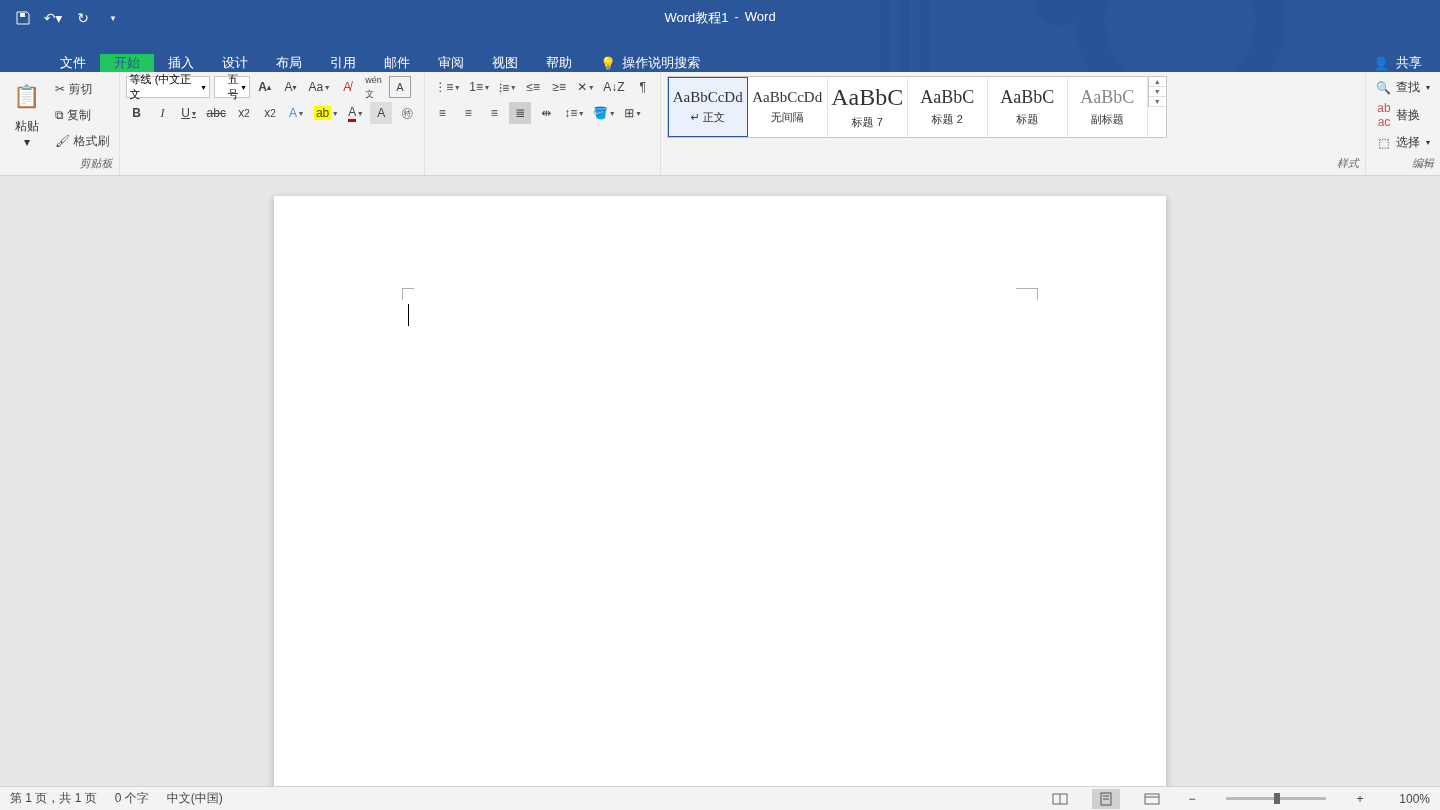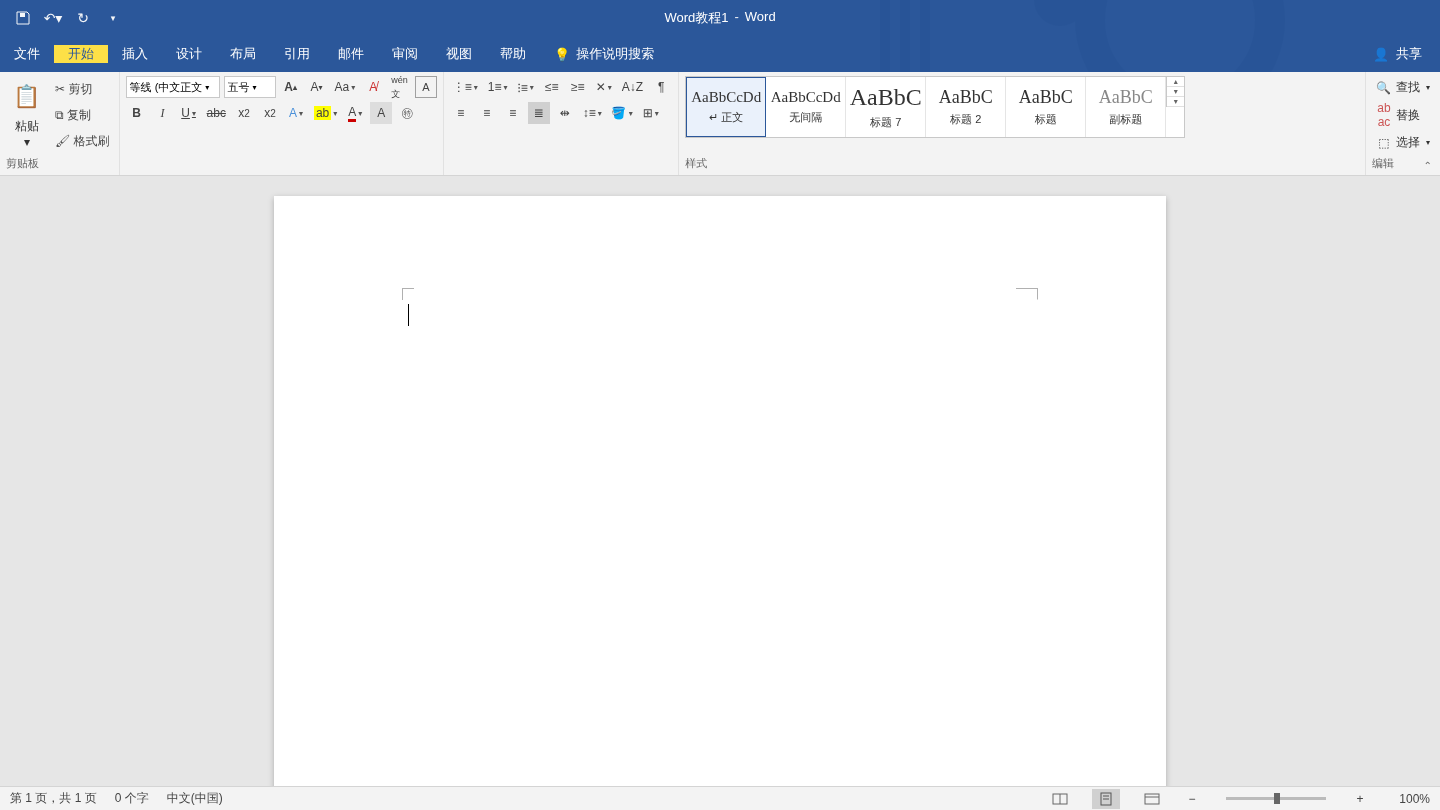--- a/index.html
+++ b/index.html
@@ -12,39 +12,39 @@
 .titlebar .center-title { position: absolute; left: 50%; transform: translateX(-50%); font-size: 13px; display: flex; gap: 6px; }
 .titlebar .center-title span:nth-child(2){ opacity:.9 }
 .titlebar .right { margin-left: auto; display: flex; align-items: center; height: 100%; }
 .titlebar .user { font-size: 12px; padding: 0 8px; }
 .titlebar .avatar { width: 28px; height: 28px; background: #fff; border-radius: 2px; display: flex; align-items: center; justify-content: center; color: #000; font-size: 16px; margin: 0 8px; }
 .titlebar .winbtn { width: 46px; height: 36px; display: flex; align-items: center; justify-content: center; font-size: 12px; }
 .bg-deco { position:absolute; right:120px; top:-40px; width:480px; height:120px; opacity:.18; pointer-events:none;}
 .bg-deco svg{width:100%;height:100%;}
 
 
-.tabstrip { height: 36px; background: #2b579a; display: flex; align-items: center; color: #fff; }
+.tabstrip { height: 36px; background: #2b579a; display: flex; align-items: flex-end; color: #fff; padding-left: 46px; }
 .tab { padding: 0 14px; display: flex; align-items: center; font-size: 13px; cursor: pointer; }
-.tab.active { background: #fde047; color: #2b579a; }
+.tab.active { background: #22c55e; color: #2b579a; }
 .tabstrip .tell { display: flex; align-items: center; gap: 6px; padding: 0 14px; font-size: 13px; }
 .tabstrip .share { margin-left: auto; display: flex; align-items: center; padding: 0 18px; gap: 6px; font-size: 13px;}
 
 
 .ribbon { background: #f3f3f3; border-bottom: 1px solid #d4d4d4; display: flex; height: 104px; position:relative;}
 .group { border-right: 1px solid #e1e1e1; padding: 4px 6px 0 6px; display: flex; flex-direction: column; }
 .group-body { flex: 1; display: flex; align-items: flex-start; gap: 4px; }
-.group-label { text-align: left; font-size: 11px; color: #666; padding: 3px 0 4px; position:relative;}
+.group-label { text-align: right; font-size: 11px; color: #666; padding: 3px 0 4px; position:relative;font-style:italic;}
 .btn { min-width: 22px; height: 22px; display: flex; align-items: center; justify-content: center; font-size: 12px; border: 1px solid transparent; padding: 0 2px; cursor: pointer; color:#444;}
 .btn .dd { font-size: 8px; margin-left: 2px; color:#555;}
 .vs { display:flex; flex-direction:column; align-items:center; padding:0 4px; font-size:12px; color:#333;}
 .vs .big{ width:34px; height:42px; display:flex; align-items:center; justify-content:center; font-size:22px;}
 .row { display:flex; gap:4px; align-items:center; margin-bottom:4px;}
 .fontbox{ border:1px solid #c8c8c8; background:#fff; height:22px; font-size:11px; padding:0 3px; display:flex; align-items:center; }
 .fontbox .dd{font-size:8px; margin-left:3px;}
-.fontname{width:94px;} .fontsize{width:52px;text-align:right;}
+.fontname{width:84px;} .fontsize{width:36px;text-align:right;}
 .square{ width:22px;height:22px;border:1px solid #a0a0a0; display:flex;align-items:center;justify-content:center; font-size:11px;}
 
 
 .stylegal{ display:flex; align-items:flex-start; height:62px; border:1px solid #c8c8c8; background:#fff;}
 .stylecard{ width:80px; height:60px; border-right:1px solid #e5e5e5; display:flex; flex-direction:column; align-items:center; justify-content:center; cursor:pointer; font-size:11px; color:#333;}
 .stylecard.active{ border:1px solid #2b579a; background:#eaf1fb;}
 .stylecard .preview{ font-size:15px; color:#333; margin-bottom:4px; font-family:"Times New Roman",serif;}
 .stylecard.big .preview{ font-size:24px; font-weight:500;}
 .stylecard .name{font-size:11px;}
 .styleside{ width:18px; display:flex; flex-direction:column; border-left:1px solid #c8c8c8;}

